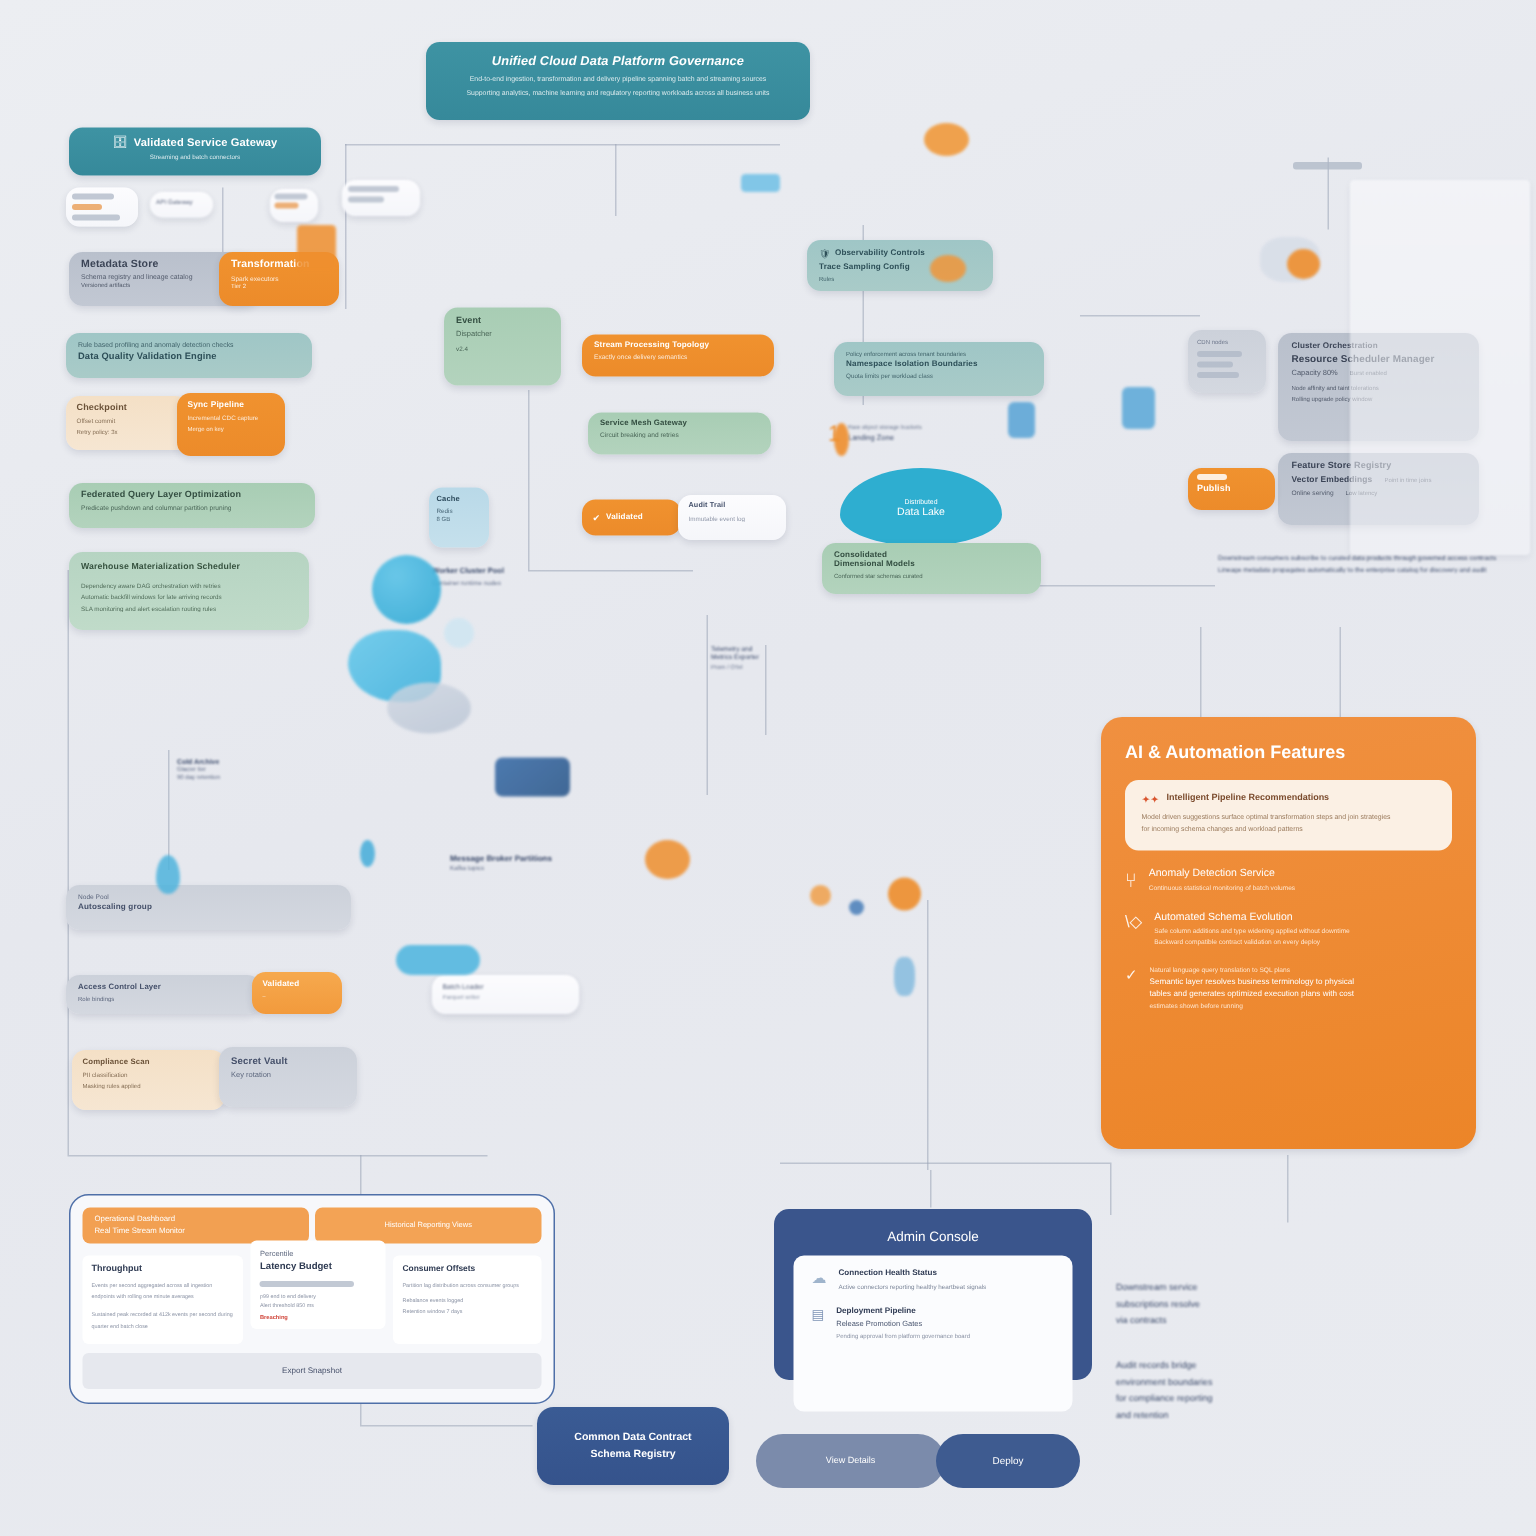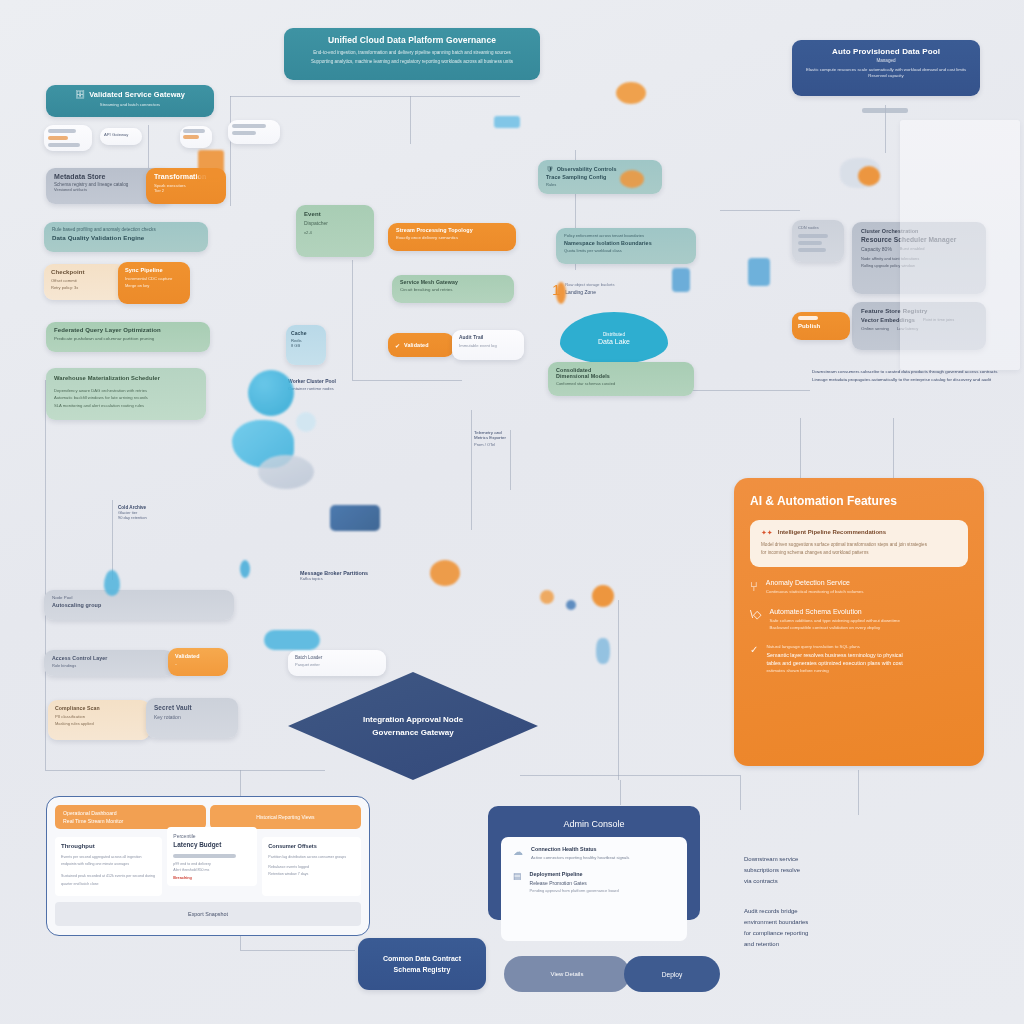--- a/index.html
+++ b/index.html
@@ -88,31 +88,25 @@
   <div class="line lv" style="left:620px;top:780px;height:25px;"></div>
   <div class="line lv" style="left:885px;top:105px;height:48px;"></div>
   <div class="line lv" style="left:800px;top:418px;height:60px;"></div>
   <div class="line lv" style="left:893px;top:418px;height:60px;"></div>
   <div class="line lh" style="left:720px;top:210px;width:80px;"></div>
   <div class="line lv" style="left:575px;top:150px;height:120px;"></div>
   <div class="line lh" style="left:690px;top:390px;width:120px;"></div>
   <div class="line lv" style="left:510px;top:430px;height:60px;"></div>
 
   <div class="node teal blur1" style="left:284px;top:28px;width:256px;height:52px;padding:7px 14px;">
-    <div class="t" style="font-size:8.5px;text-align:center;margin-bottom:4px;">Unified Cloud Data Platform Governance</div>
+    <div class="t" style="font-size:8.5px;text-align:center;margin-bottom:4px;font-style:italic;">Unified Cloud Data Platform Governance</div>
     <div class="s" style="font-size:4.6px;text-align:center;line-height:1.9;">End-to-end ingestion, transformation and delivery pipeline spanning batch and streaming sources</div>
     <div class="s" style="font-size:4.6px;text-align:center;line-height:1.9;">Supporting analytics, machine learning and regulatory reporting workloads across all business units</div>
   </div>
 
-  <div class="node navy blur1" style="left:792px;top:40px;width:188px;height:56px;padding:7px 12px;">
-    <div class="t" style="font-size:8px;text-align:center;">Auto Provisioned Data Pool</div>
-    <div class="s" style="font-size:4.6px;text-align:center;margin-top:2px;">Managed</div>
-    <div class="s" style="font-size:4.3px;text-align:center;margin-top:3px;line-height:1.7;">Elastic compute resources scale automatically with workload demand and cost limits</div>
-    <div class="s" style="font-size:4.3px;text-align:center;">Reserved capacity</div>
-  </div>
   <div class="bar" style="position:absolute;left:862px;top:108px;width:46px;height:5px;"></div>
 
   <div class="node teal blur1" style="left:46px;top:85px;width:168px;height:32px;padding:5px 10px;">
     <div style="display:flex;align-items:center;gap:4px;justify-content:center;">
       <span style="font-size:8px;">🗄</span>
       <span class="t" style="font-size:7.4px;">Validated Service Gateway</span>
     </div>
     <div class="s" style="font-size:4.2px;text-align:center;margin-top:3px;">Streaming and batch connectors</div>
   </div>
 
@@ -361,24 +355,20 @@
       <span style="color:#fff;font-size:10px;opacity:.9;">✓</span>
       <span>
         <span style="display:block;color:#ffe6cf;font-size:4.4px;">Natural language query translation to SQL plans</span>
         <span style="display:block;color:#fff;font-size:5.4px;margin-top:3px;">Semantic layer resolves business terminology to physical</span>
         <span style="display:block;color:#fff;font-size:5.4px;margin-top:2px;">tables and generates optimized execution plans with cost</span>
         <span style="display:block;color:#ffe6cf;font-size:4.4px;margin-top:2px;">estimates shown before running</span>
       </span>
     </div>
   </div>
 
-  <div class="diamond blur1" style="left:288px;top:672px;width:250px;height:108px;">
-    <div style="font-size:8px;font-weight:bold;">Integration Approval Node</div>
-    <div style="font-size:8px;font-weight:bold;margin-top:4px;">Governance Gateway</div>
-  </div>
 
   <div class="card blur1" style="left:46px;top:796px;width:324px;height:140px;">
     <div style="display:flex;gap:4px;">
       <div style="flex:1;background:#f2a052;border-radius:5px;padding:5px 8px;">
         <div style="color:#fff;font-size:5.2px;">Operational Dashboard</div>
         <div style="color:#fff;font-size:5.2px;margin-top:2px;">Real Time Stream Monitor</div>
       </div>
       <div style="flex:1;background:#f3a355;border-radius:5px;padding:5px 8px;display:flex;align-items:center;justify-content:center;">
         <div style="color:#fff;font-size:5px;text-align:center;">Historical Reporting Views</div>
       </div>
@@ -409,21 +399,21 @@
     <div style="margin-top:6px;background:#e6e8ee;border-radius:4px;height:24px;display:flex;align-items:center;justify-content:center;">
       <span style="font-size:5.4px;color:#46506a;">Export Snapshot</span>
     </div>
   </div>
 
   <div class="node navy blur1" style="left:358px;top:938px;width:128px;height:52px;padding:10px;display:flex;flex-direction:column;align-items:center;justify-content:center;border-radius:11px;">
     <div style="font-size:7px;font-weight:bold;">Common Data Contract</div>
     <div style="font-size:7px;font-weight:bold;margin-top:4px;">Schema Registry</div>
   </div>
 
-  <div class="monitor blur1" style="left:488px;top:806px;width:212px;height:114px;">
+  <div class="monitor blur1" style="left:516px;top:806px;width:212px;height:114px;">
     <div style="color:#fff;font-size:9px;text-align:center;margin-bottom:8px;">Admin Console</div>
     <div class="mscreen" style="height:104px;padding:9px 12px;display:flex;flex-direction:column;gap:11px;">
       <div style="display:flex;gap:8px;align-items:flex-start;">
         <span style="color:#9fb4cc;font-size:10px;">☁</span>
         <span>
           <span style="display:block;font-size:5.4px;color:#2f3b54;font-weight:bold;">Connection Health Status</span>
           <span style="display:block;font-size:4.2px;color:#7b8598;margin-top:3px;">Active connectors reporting healthy heartbeat signals</span>
         </span>
       </div>
       <div style="display:flex;gap:8px;align-items:flex-start;">

